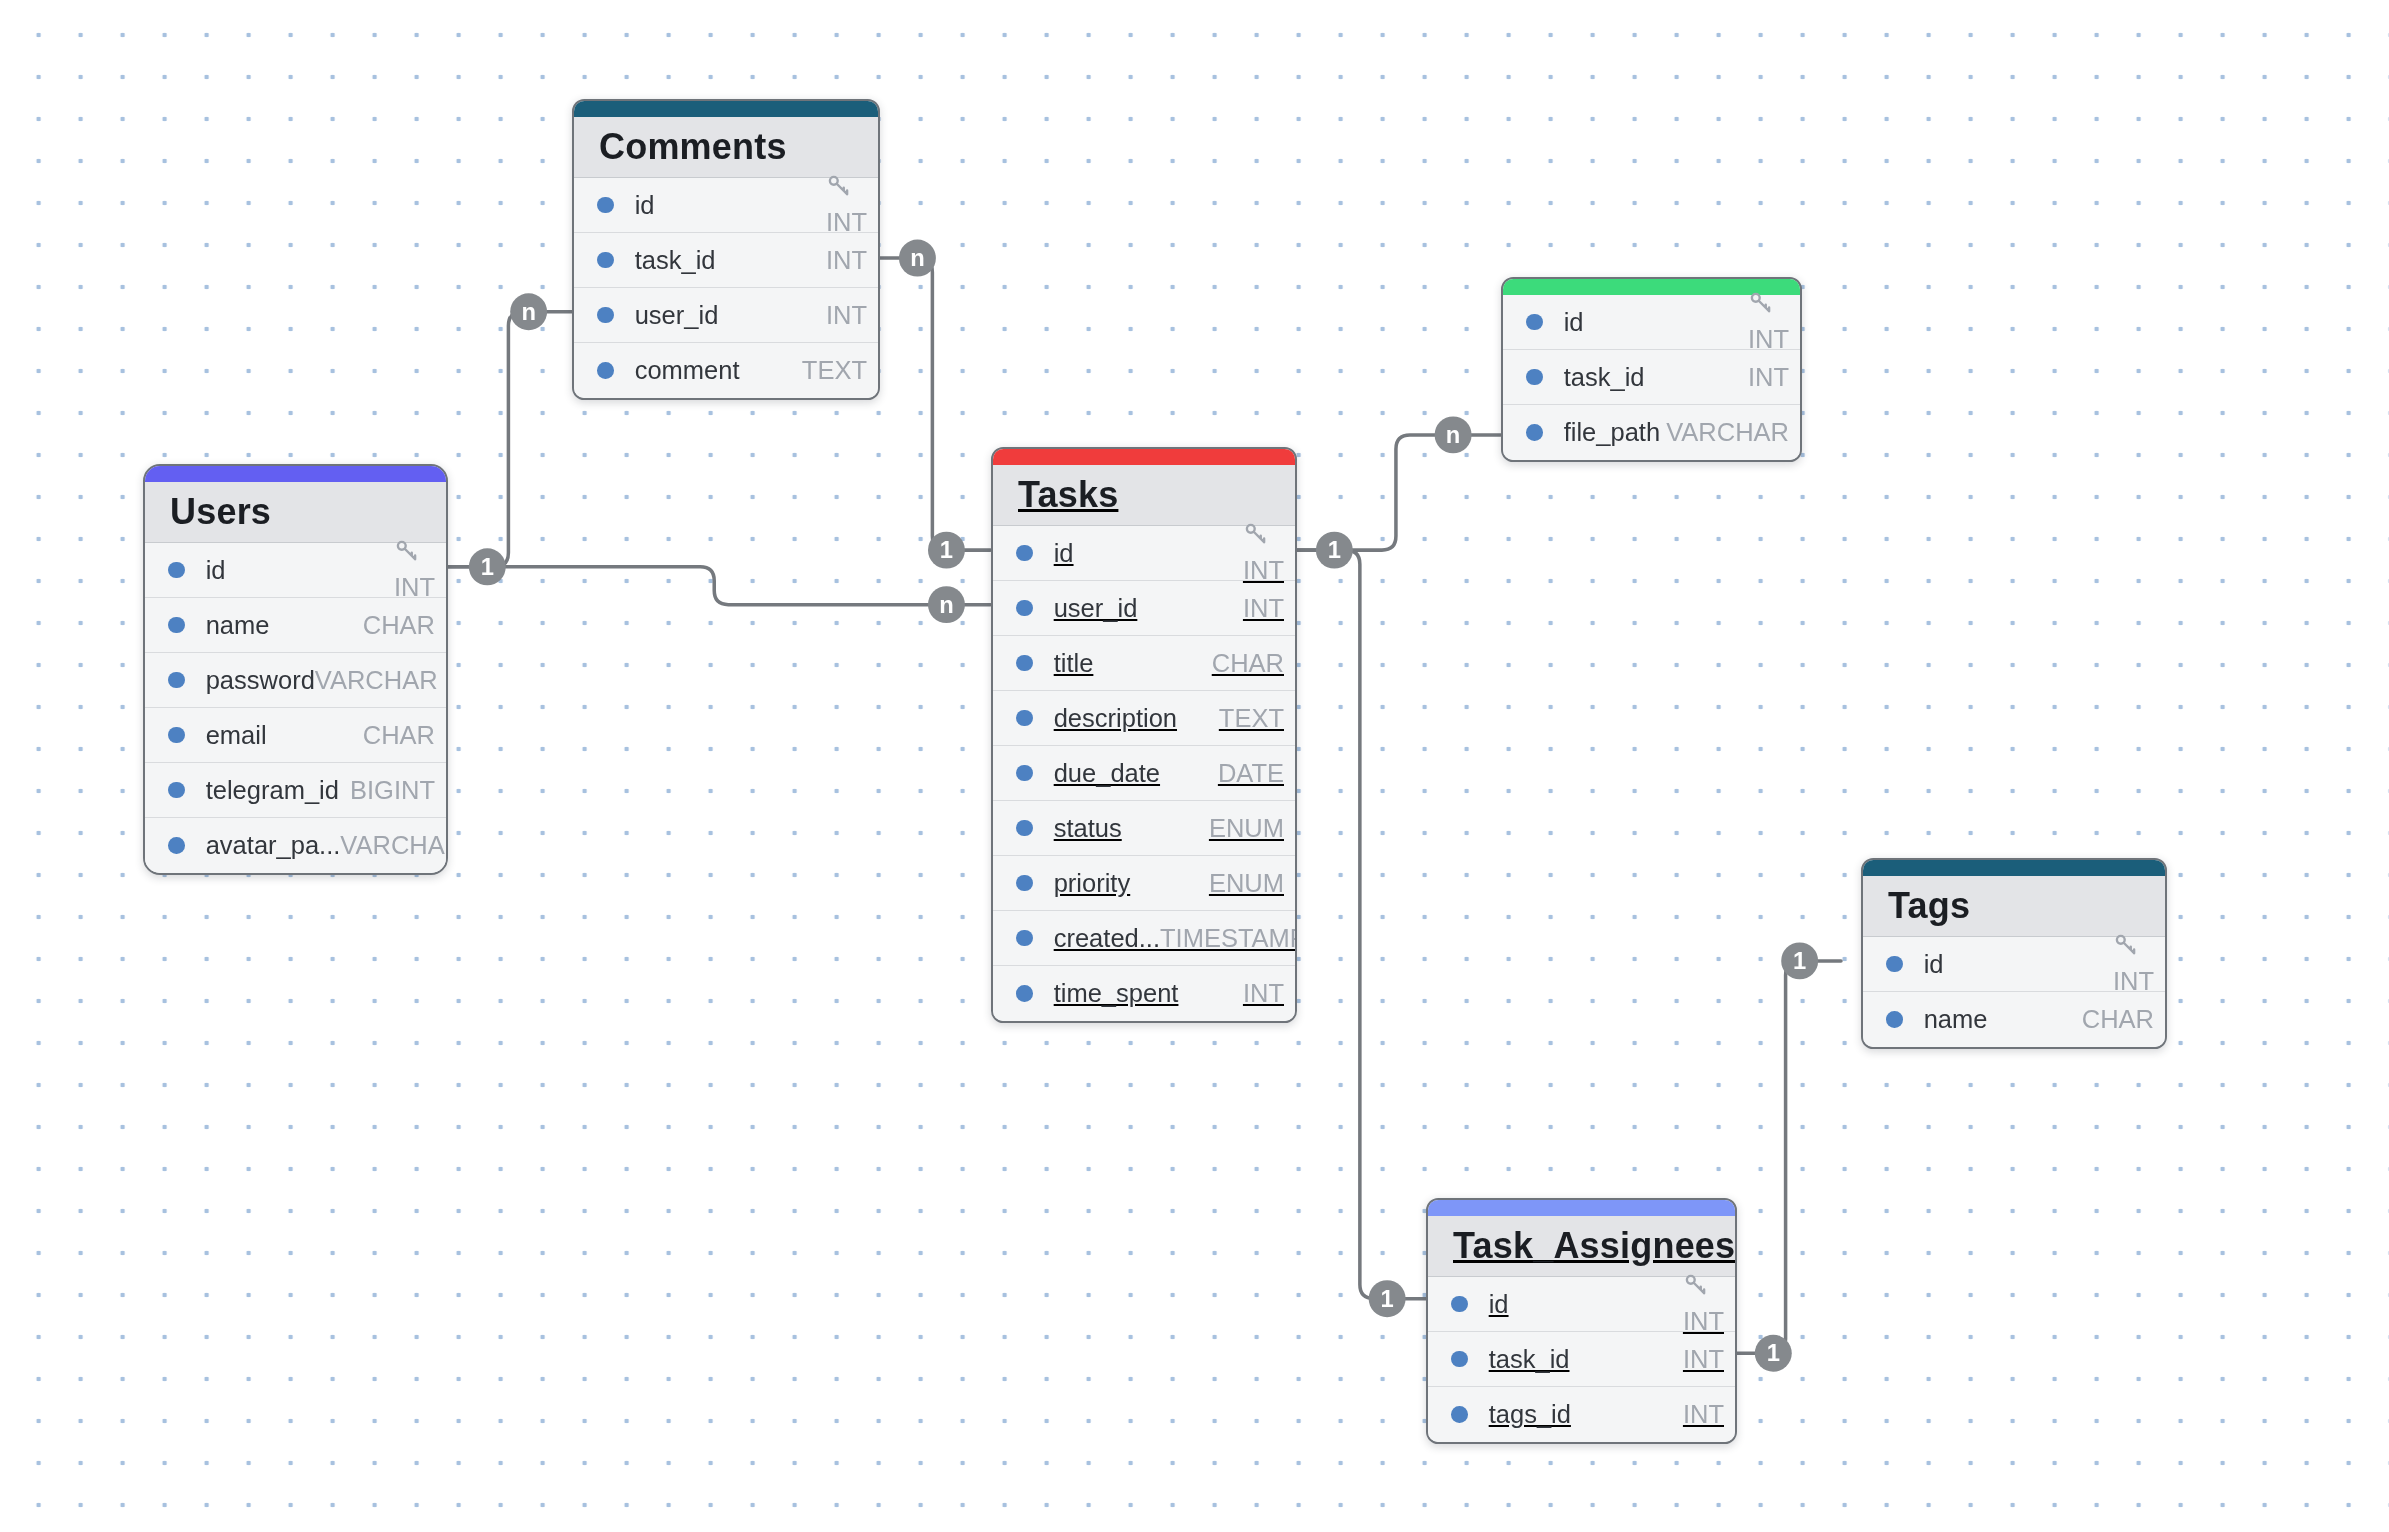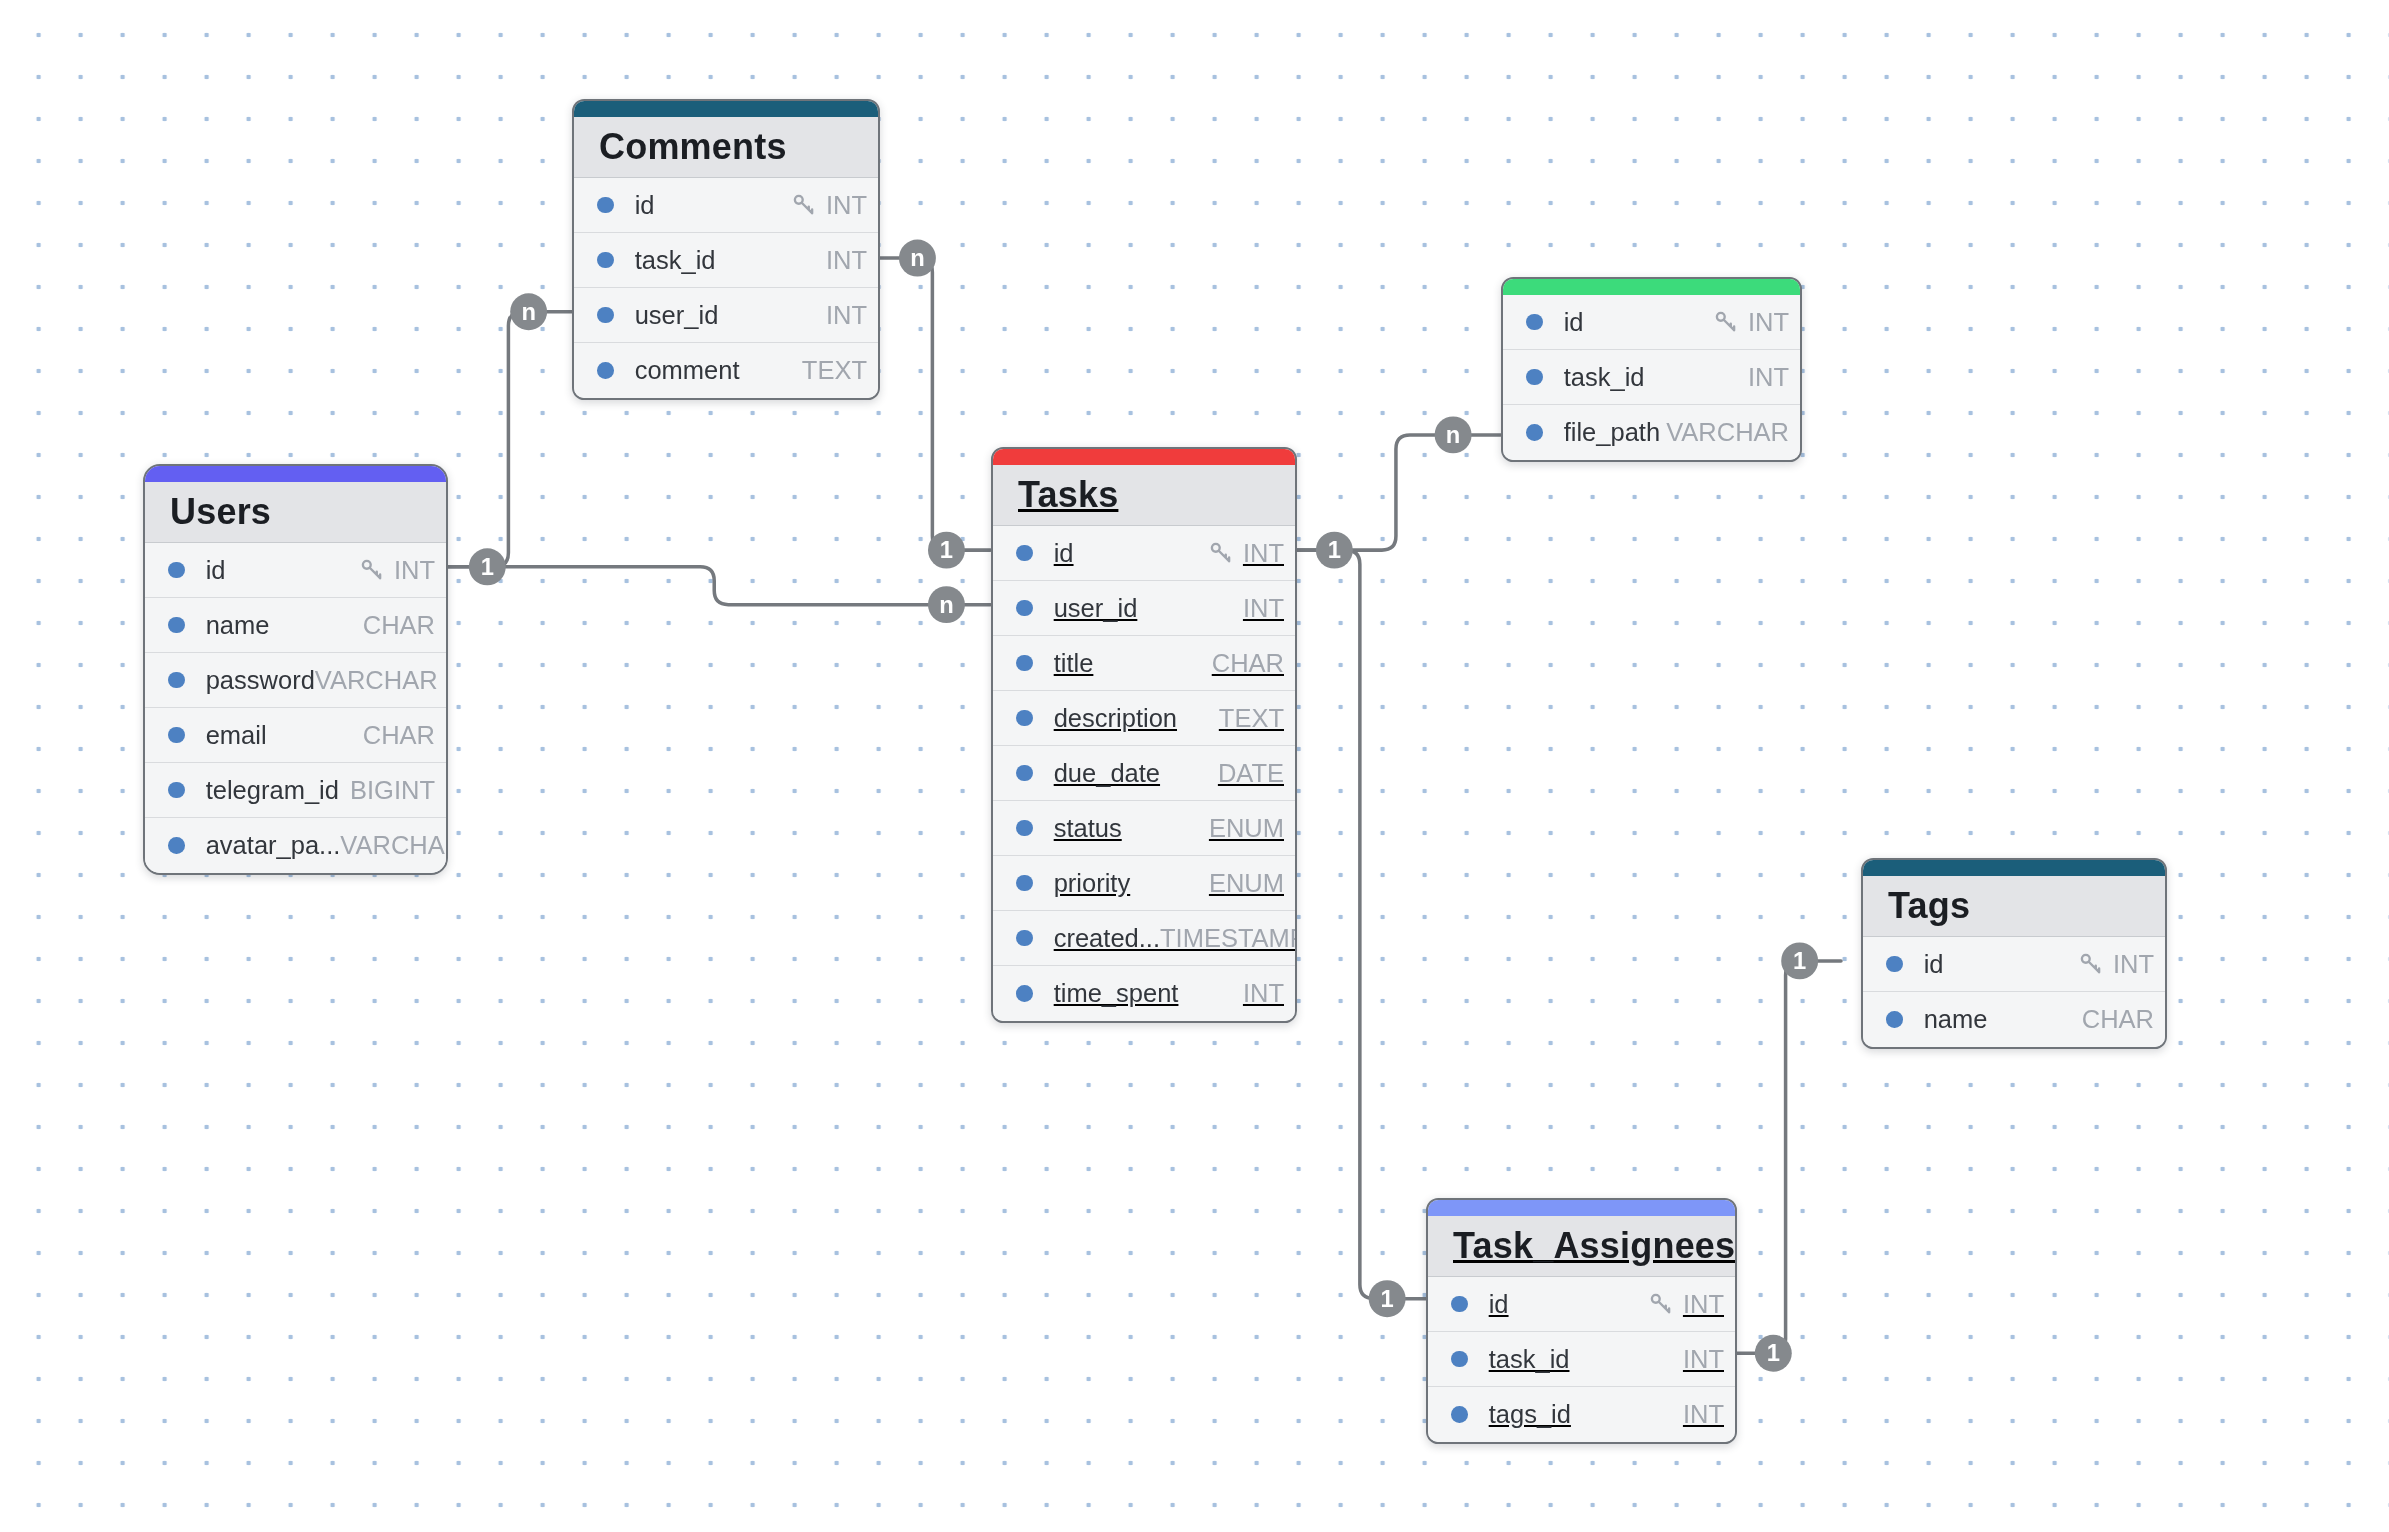--- a/index.html
+++ b/index.html
@@ -33,21 +33,21 @@
   .thead .title{font-weight:bold;font-size:36px;color:#1b1e23;letter-spacing:0.2px;}
   .trow{
     height:55px;display:flex;align-items:center;
     padding:0 11px 0 23px;background:#f4f5f6;
     border-bottom:1.8px solid #d9dbde;
     box-sizing:border-box;
   }
   .trow:last-child{border-bottom:none;}
   .fdot{width:16.7px;height:16.7px;border-radius:50%;background:#4d81c2;margin-right:21px;flex:0 0 auto;}
   .fname{font-size:25.5px;color:#32363c;white-space:nowrap;}
-  .ftype{margin-left:auto;display:flex;align-items:center;gap:9px;color:#a1a6ae;font-size:25.5px;white-space:nowrap;}
+  .ftype{margin-left:auto;display:flex;align-items:flex-start;gap:9px;color:#a1a6ae;font-size:25.5px;white-space:nowrap;flex-direction:column;}
   .keyicon{width:26px;height:26px;flex:0 0 auto;}
   .wire{stroke:#75797e;stroke-width:4;fill:none;stroke-linecap:round;}
   .badge-circle{fill:#85898d;}
   .badge-label{fill:#ffffff;font-size:27px;font-weight:bold;font-family:"Liberation Sans",sans-serif;}
 </style>
 </head>
 <body>
 
 <div id="canvas"></div>
 

